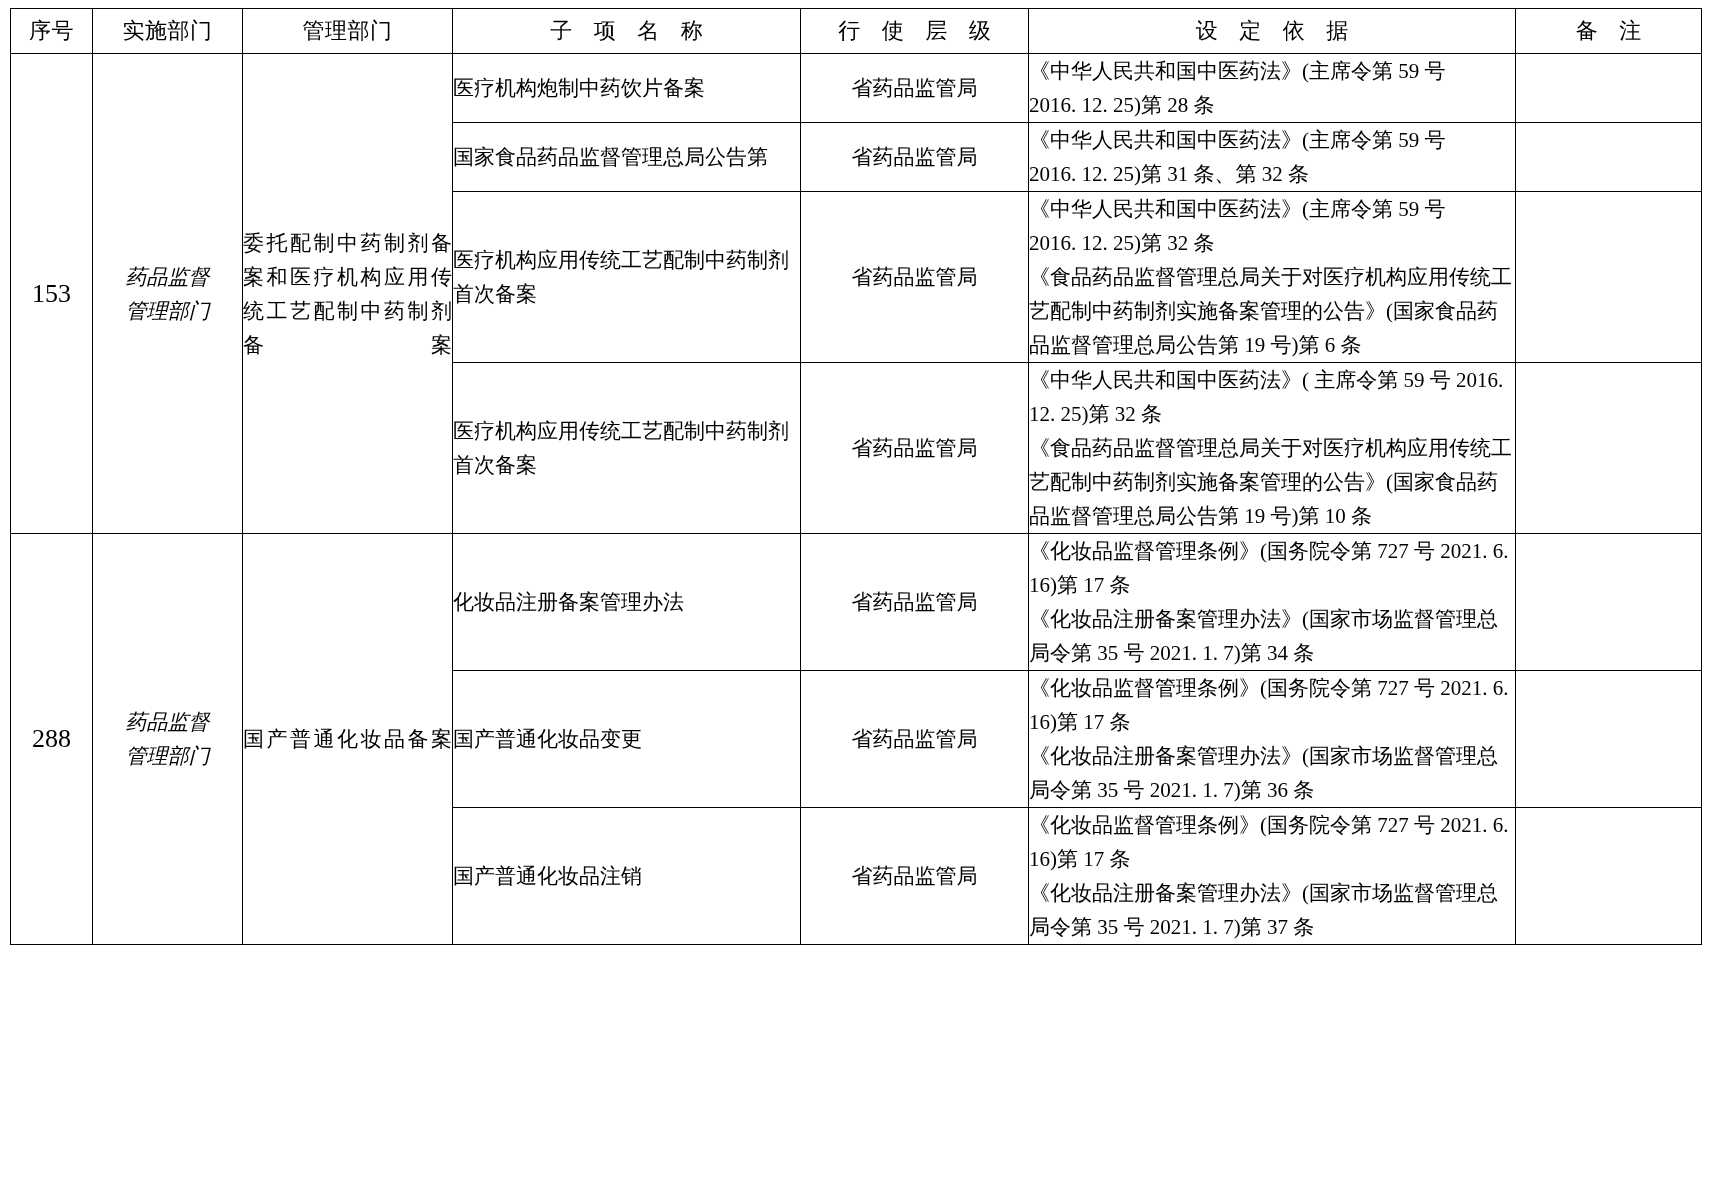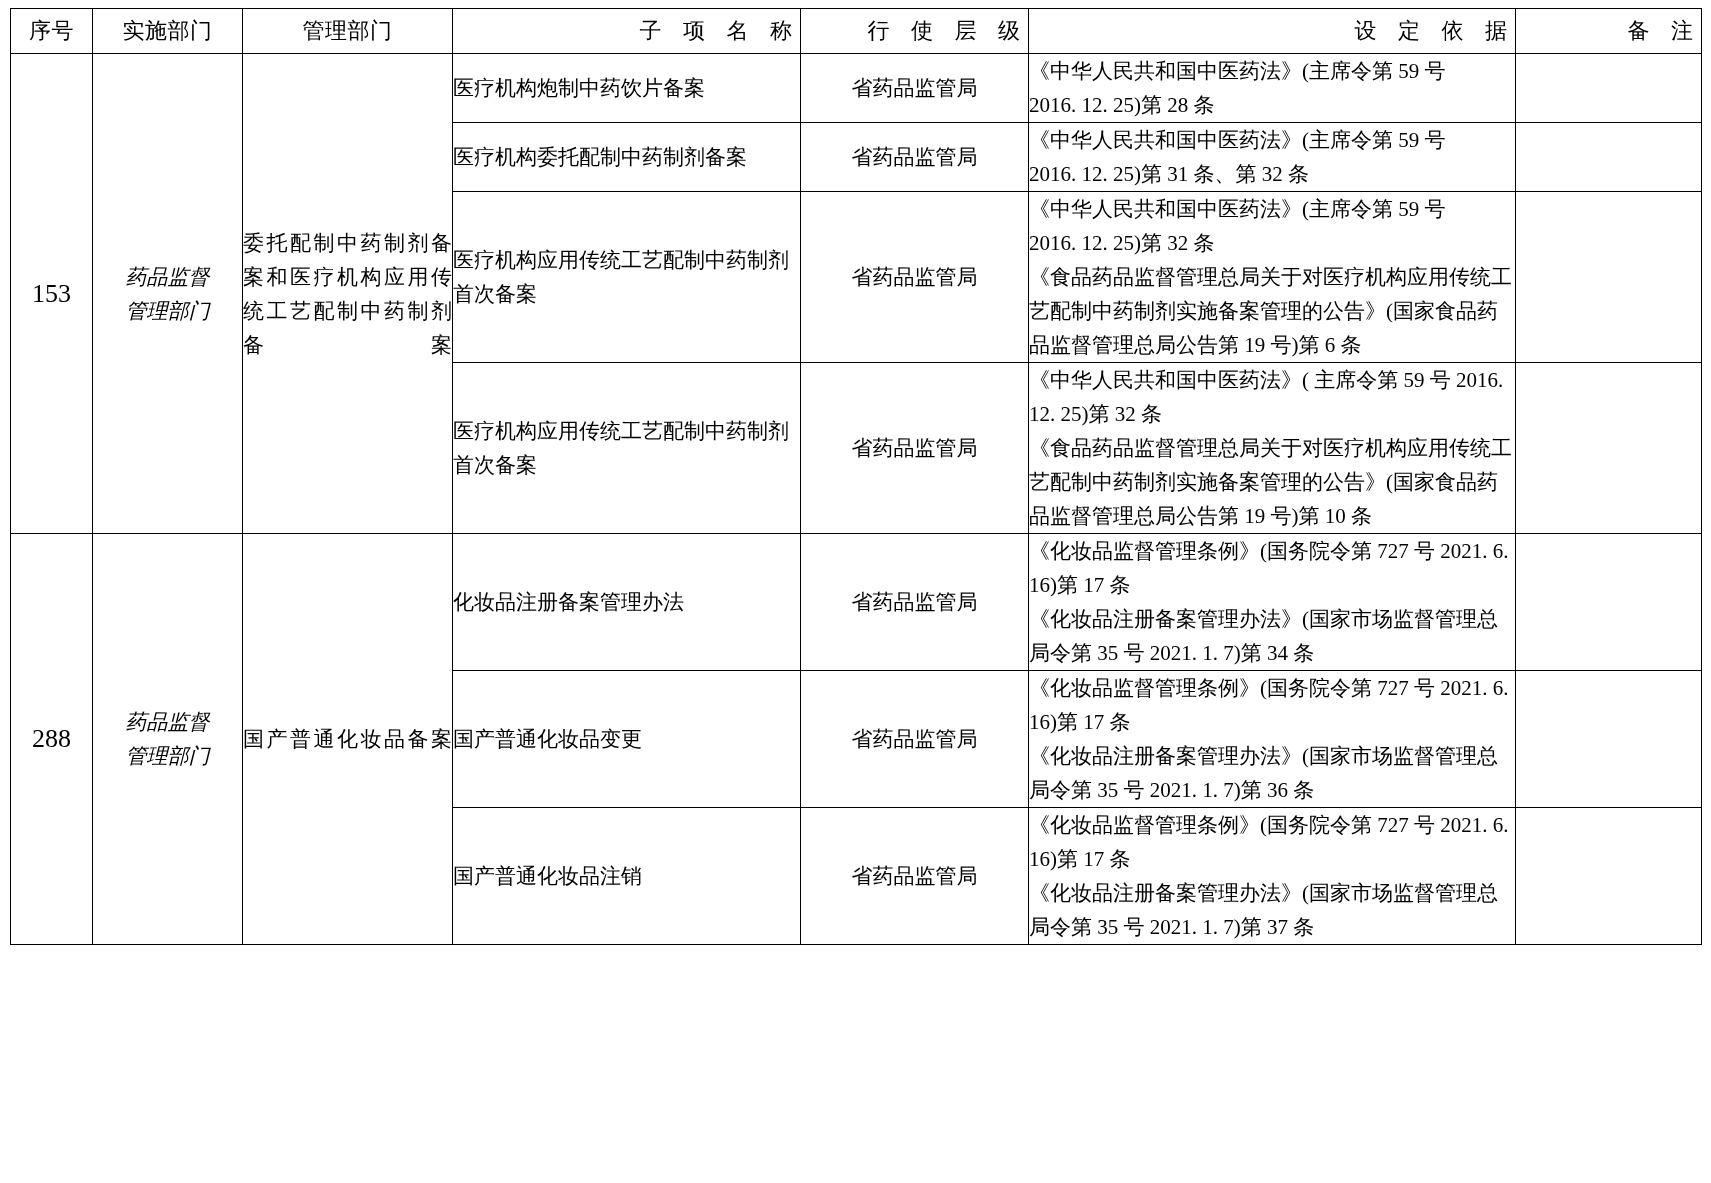--- a/index.html
+++ b/index.html
@@ -45,21 +45,20 @@
 
   thead td {
     height: 44px;
     text-align: center;
     font-size: 22px;
     letter-spacing: 0.5px;
   }
   thead td.spaced {
     letter-spacing: 8px;
     text-indent: 8px;
-    text-align: right;
   }
   td.cell {
     font-size: 21px;
     line-height: 1.62;
   }
   td.center {
     text-align: center;
   }
   td.seq {
     text-align: center;
@@ -131,21 +130,21 @@
         <td class="cell justify-main spread" rowspan="4">委托配制中药制剂备案和医疗机构应用传统工艺配制中药制剂备案</td>
         <td class="cell pad-sub">医疗机构炮制中药饮片备案</td>
         <td class="cell center">省药品监管局</td>
         <td class="cell pad-basis">
           <span class="basis-line">《中华人民共和国中医药法》(主席令第 59 号</span>
           <span class="basis-line">2016. 12. 25)第 28 条</span>
         </td>
         <td class="cell center"></td>
       </tr>
       <tr>
-        <td class="cell pad-sub">医疗机构委托配制中药制剂备案</td>
+        <td class="cell pad-sub">国家食品药品监督管理总局公告第</td>
         <td class="cell center">省药品监管局</td>
         <td class="cell pad-basis">
           <span class="basis-line">《中华人民共和国中医药法》(主席令第 59 号</span>
           <span class="basis-line">2016. 12. 25)第 31 条、第 32 条</span>
         </td>
         <td class="cell center"></td>
       </tr>
       <tr>
         <td class="cell pad-sub">医疗机构应用传统工艺配制中药制剂首次备案</td>
         <td class="cell center">省药品监管局</td>

